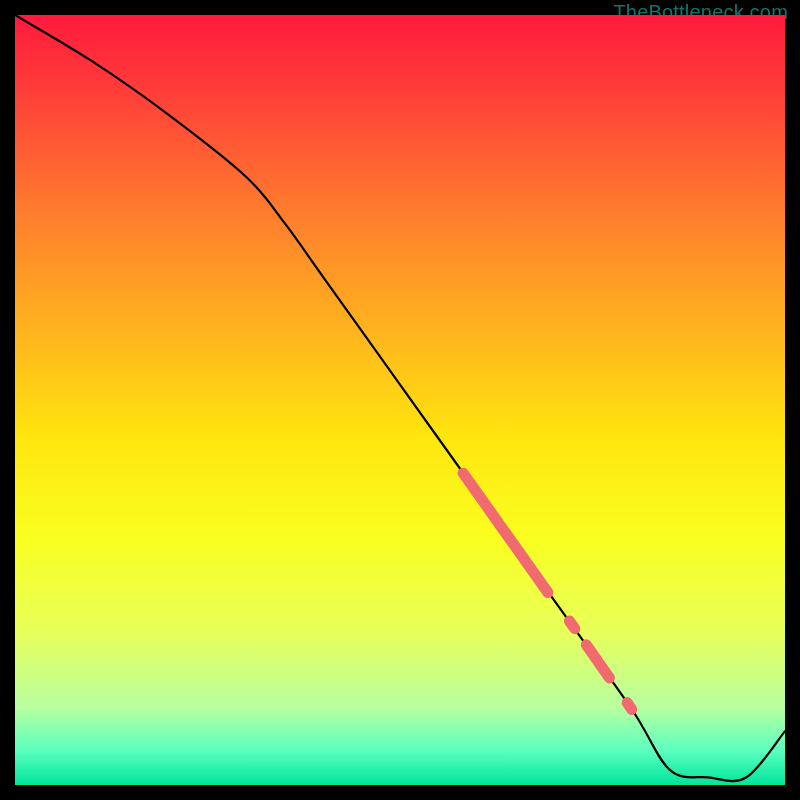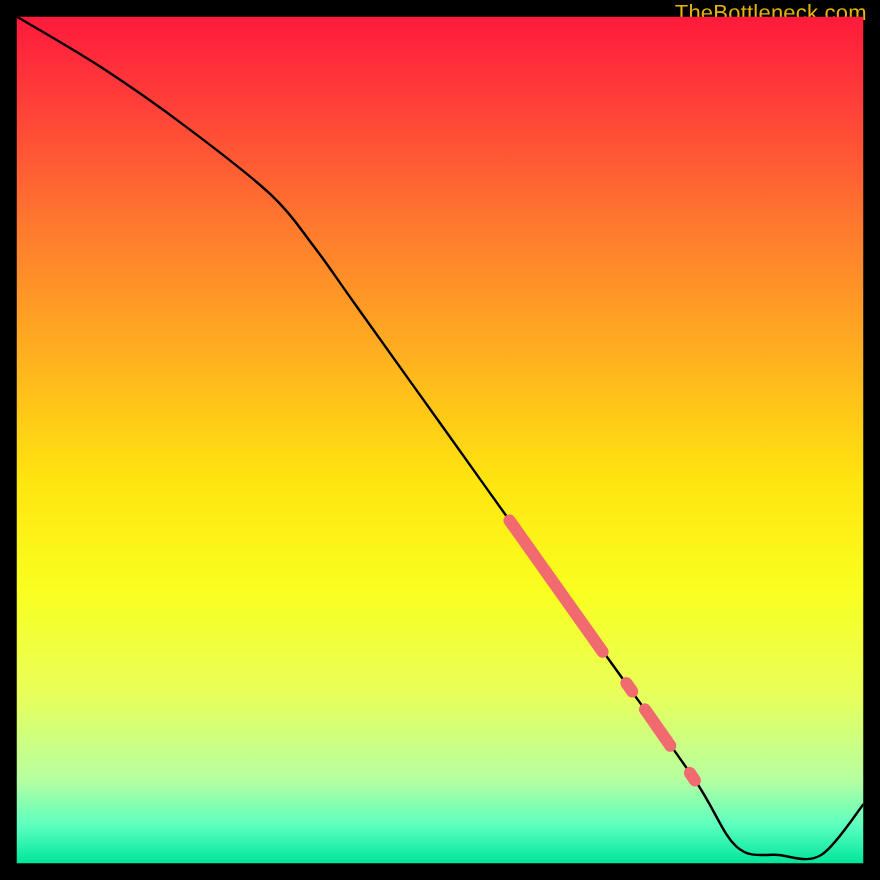--- a/index.html
+++ b/index.html
@@ -24,21 +24,21 @@
     left: 15px;
     top: 15px;
     width: 770px;
     height: 770px;
     
   }
   .watermark {
     position: absolute;
     top: 1px;
     right: 12px;
-    color: #eab308;
+    color: #0f766e;
     font-size: 20px;
     font-weight: 400;
     letter-spacing: 0.2px;
     user-select: none;
   }
   svg { display: block; }
 </style>
 </head>
 <body>
 

